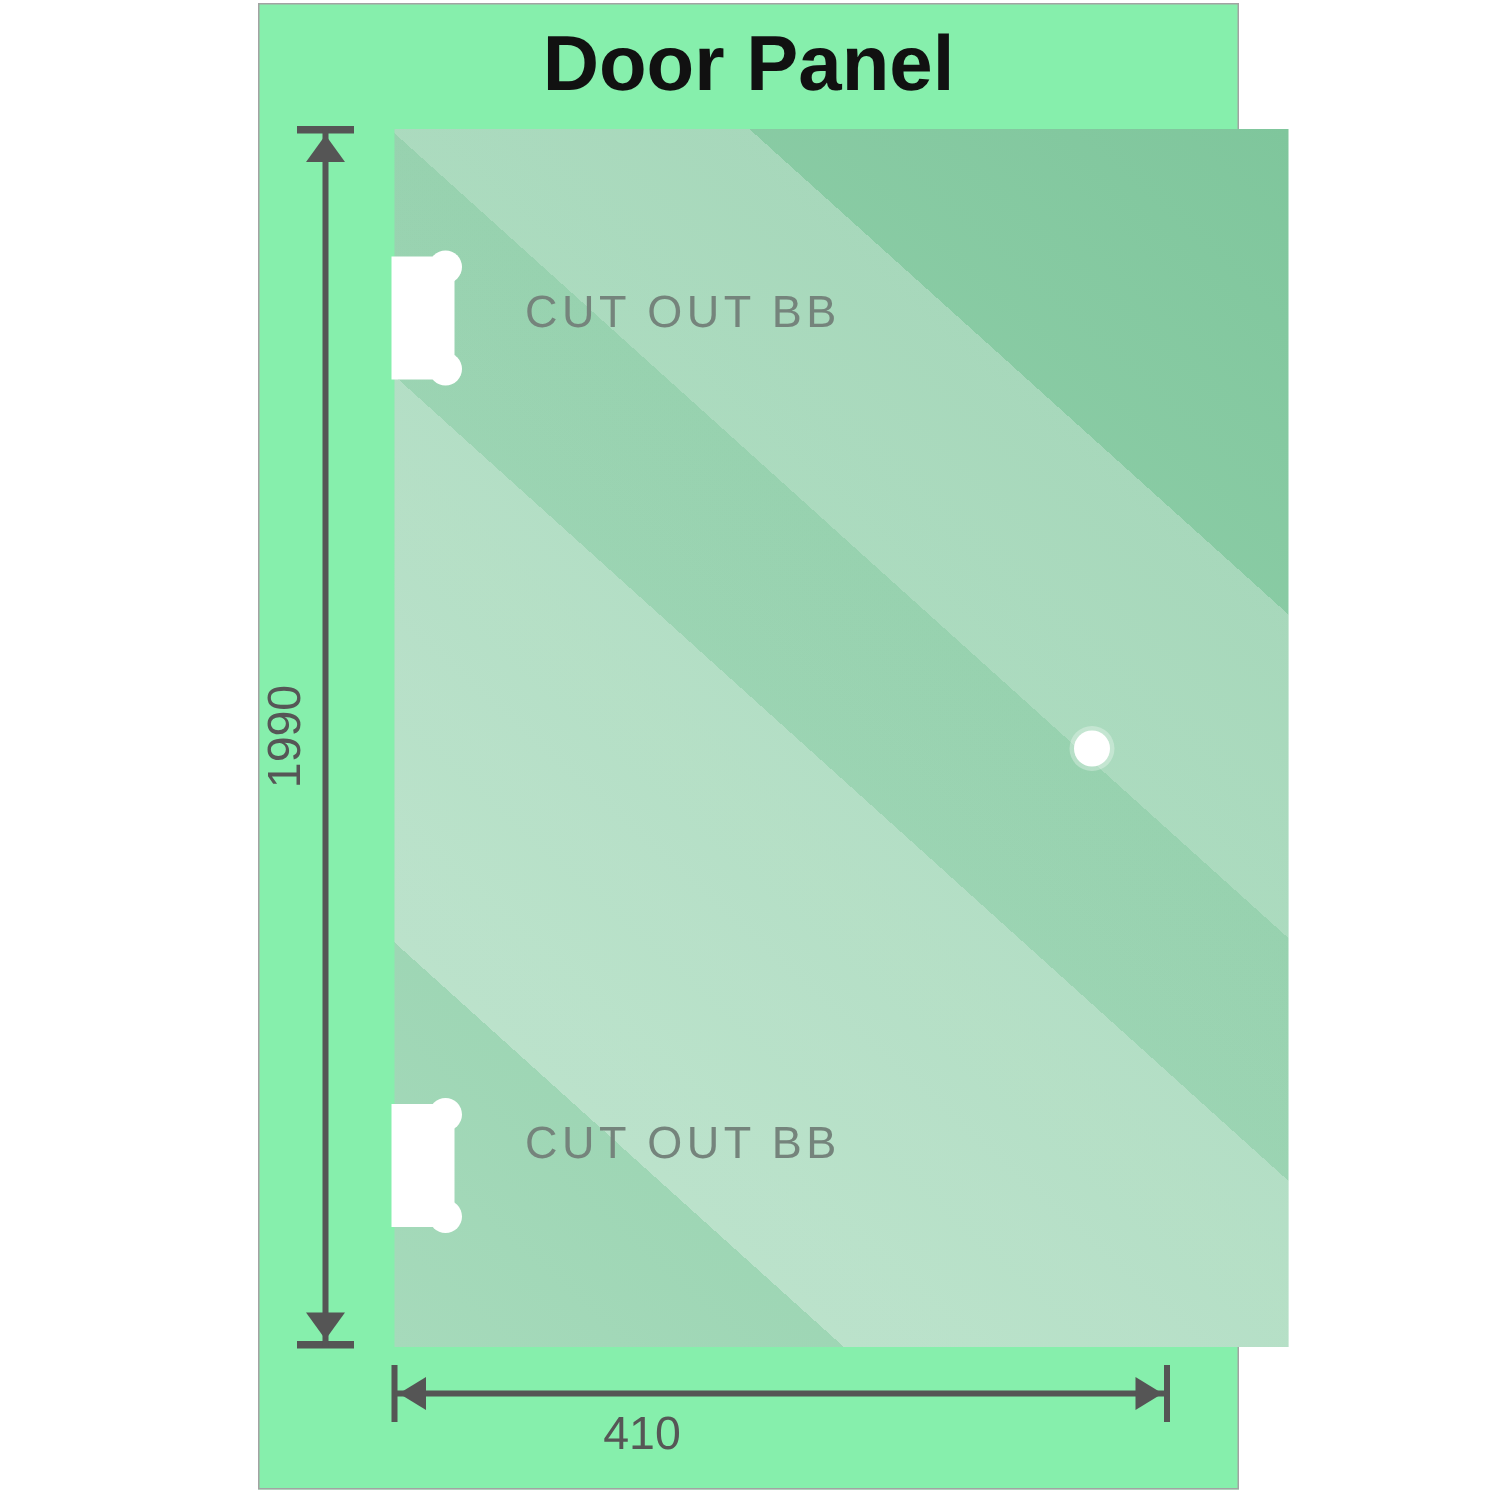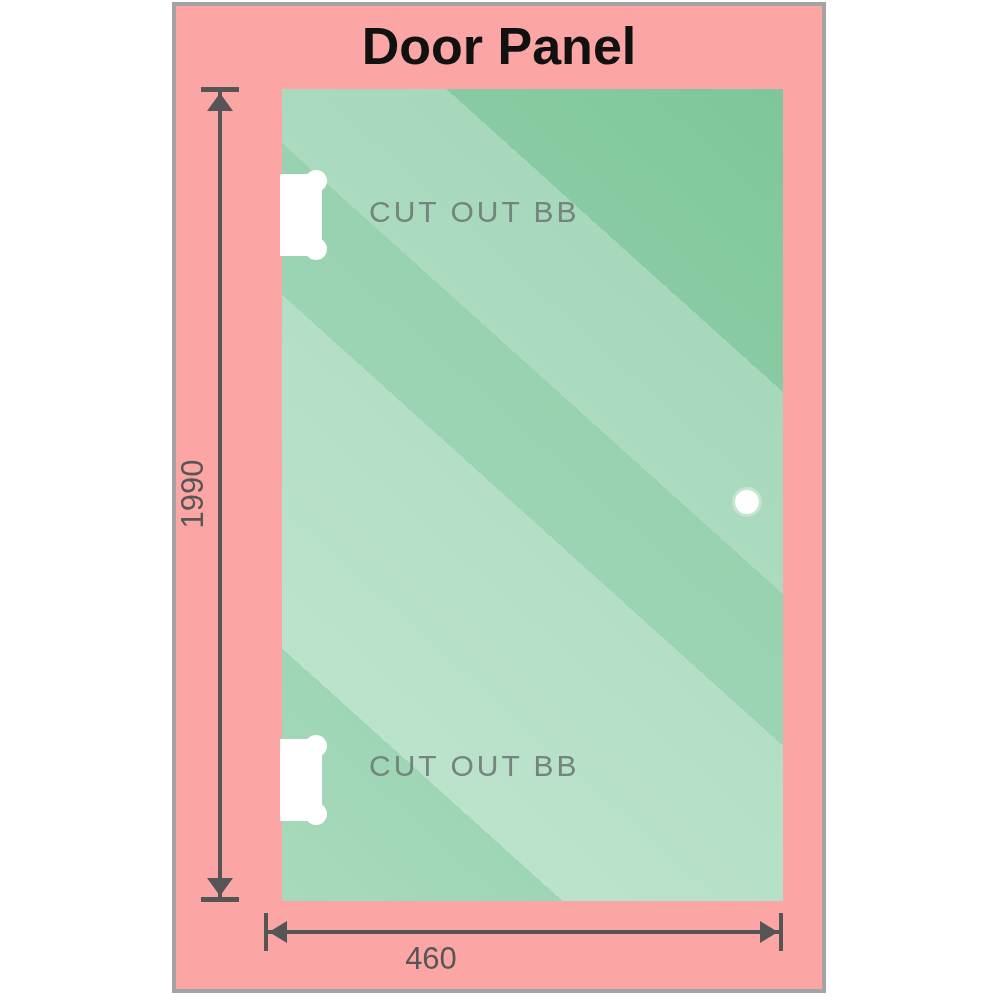--- a/index.html
+++ b/index.html
@@ -1,30 +1,30 @@
 <!DOCTYPE html>
 <html><head>
 <meta charset="utf-8">
 <style>
   html,body{margin:0;padding:0;background:#ffffff;width:1000px;height:1000px;
     font-family:"Liberation Sans",sans-serif;}
   .frame{position:absolute;left:172px;top:2px;width:654px;height:991px;
-    background:#fca5a5;border:4px solid #a3a3a3;box-sizing:border-box;}
+    background:#86efac;border:1px solid #a3a3a3;box-sizing:border-box;}
   .title{position:absolute;left:0;top:10px;width:100%;text-align:center;
     font-size:52px;font-weight:bold;color:#111111;letter-spacing:0px;}
   
-  .panel{position:absolute;left:90px;top:83px;width:501px;height:812px;
+  .panel{position:absolute;left:90px;top:83px;width:596px;height:812px;
     background:
       linear-gradient(42deg,
         rgba(255,255,255,0) 0%,rgba(255,255,255,0) 20%,
         rgba(255,255,255,0.30) 20%,rgba(255,255,255,0.30) 48%,
         rgba(255,255,255,0.08) 48%,rgba(255,255,255,0.08) 60%,
         rgba(255,255,255,0.26) 60%,rgba(255,255,255,0.26) 76%,
         rgba(255,255,255,0) 76%,rgba(255,255,255,0) 100%),
-      linear-gradient(42deg,#a6dabb 0%,#7fc69c 100%); margin-left: 16px;}
+      linear-gradient(42deg,#a6dabb 0%,#7fc69c 100%);}
   
   .cutout{position:absolute;left:-2px;width:42px;height:82px;background:#ffffff;}
   .cutout-top{top:85px;}
   .cutout-bottom{top:650px;}
   .bump{position:absolute;width:22px;height:22px;border-radius:50%;
     background:#ffffff;right:-5px;}
   .bump-t{top:-4px;}
   .bump-b{bottom:-4px;}
   .cutout-label{position:absolute;left:87px;color:#75847c;font-size:30px;
     letter-spacing:3px;white-space:nowrap;line-height:34px;}
@@ -86,16 +86,16 @@
     <div class="arr arr-down"></div>
     <div class="vlabel">1990</div>
   </div>
 
   <div>
     <div class="dim htick-l"></div>
     <div class="dim htick-r"></div>
     <div class="dim hline"></div>
     <div class="arr arr-left"></div>
     <div class="arr arr-right"></div>
-    <div class="hlabel">460</div>
+    <div class="hlabel">410</div>
   </div>
 
 </div>
 
 </body></html>

